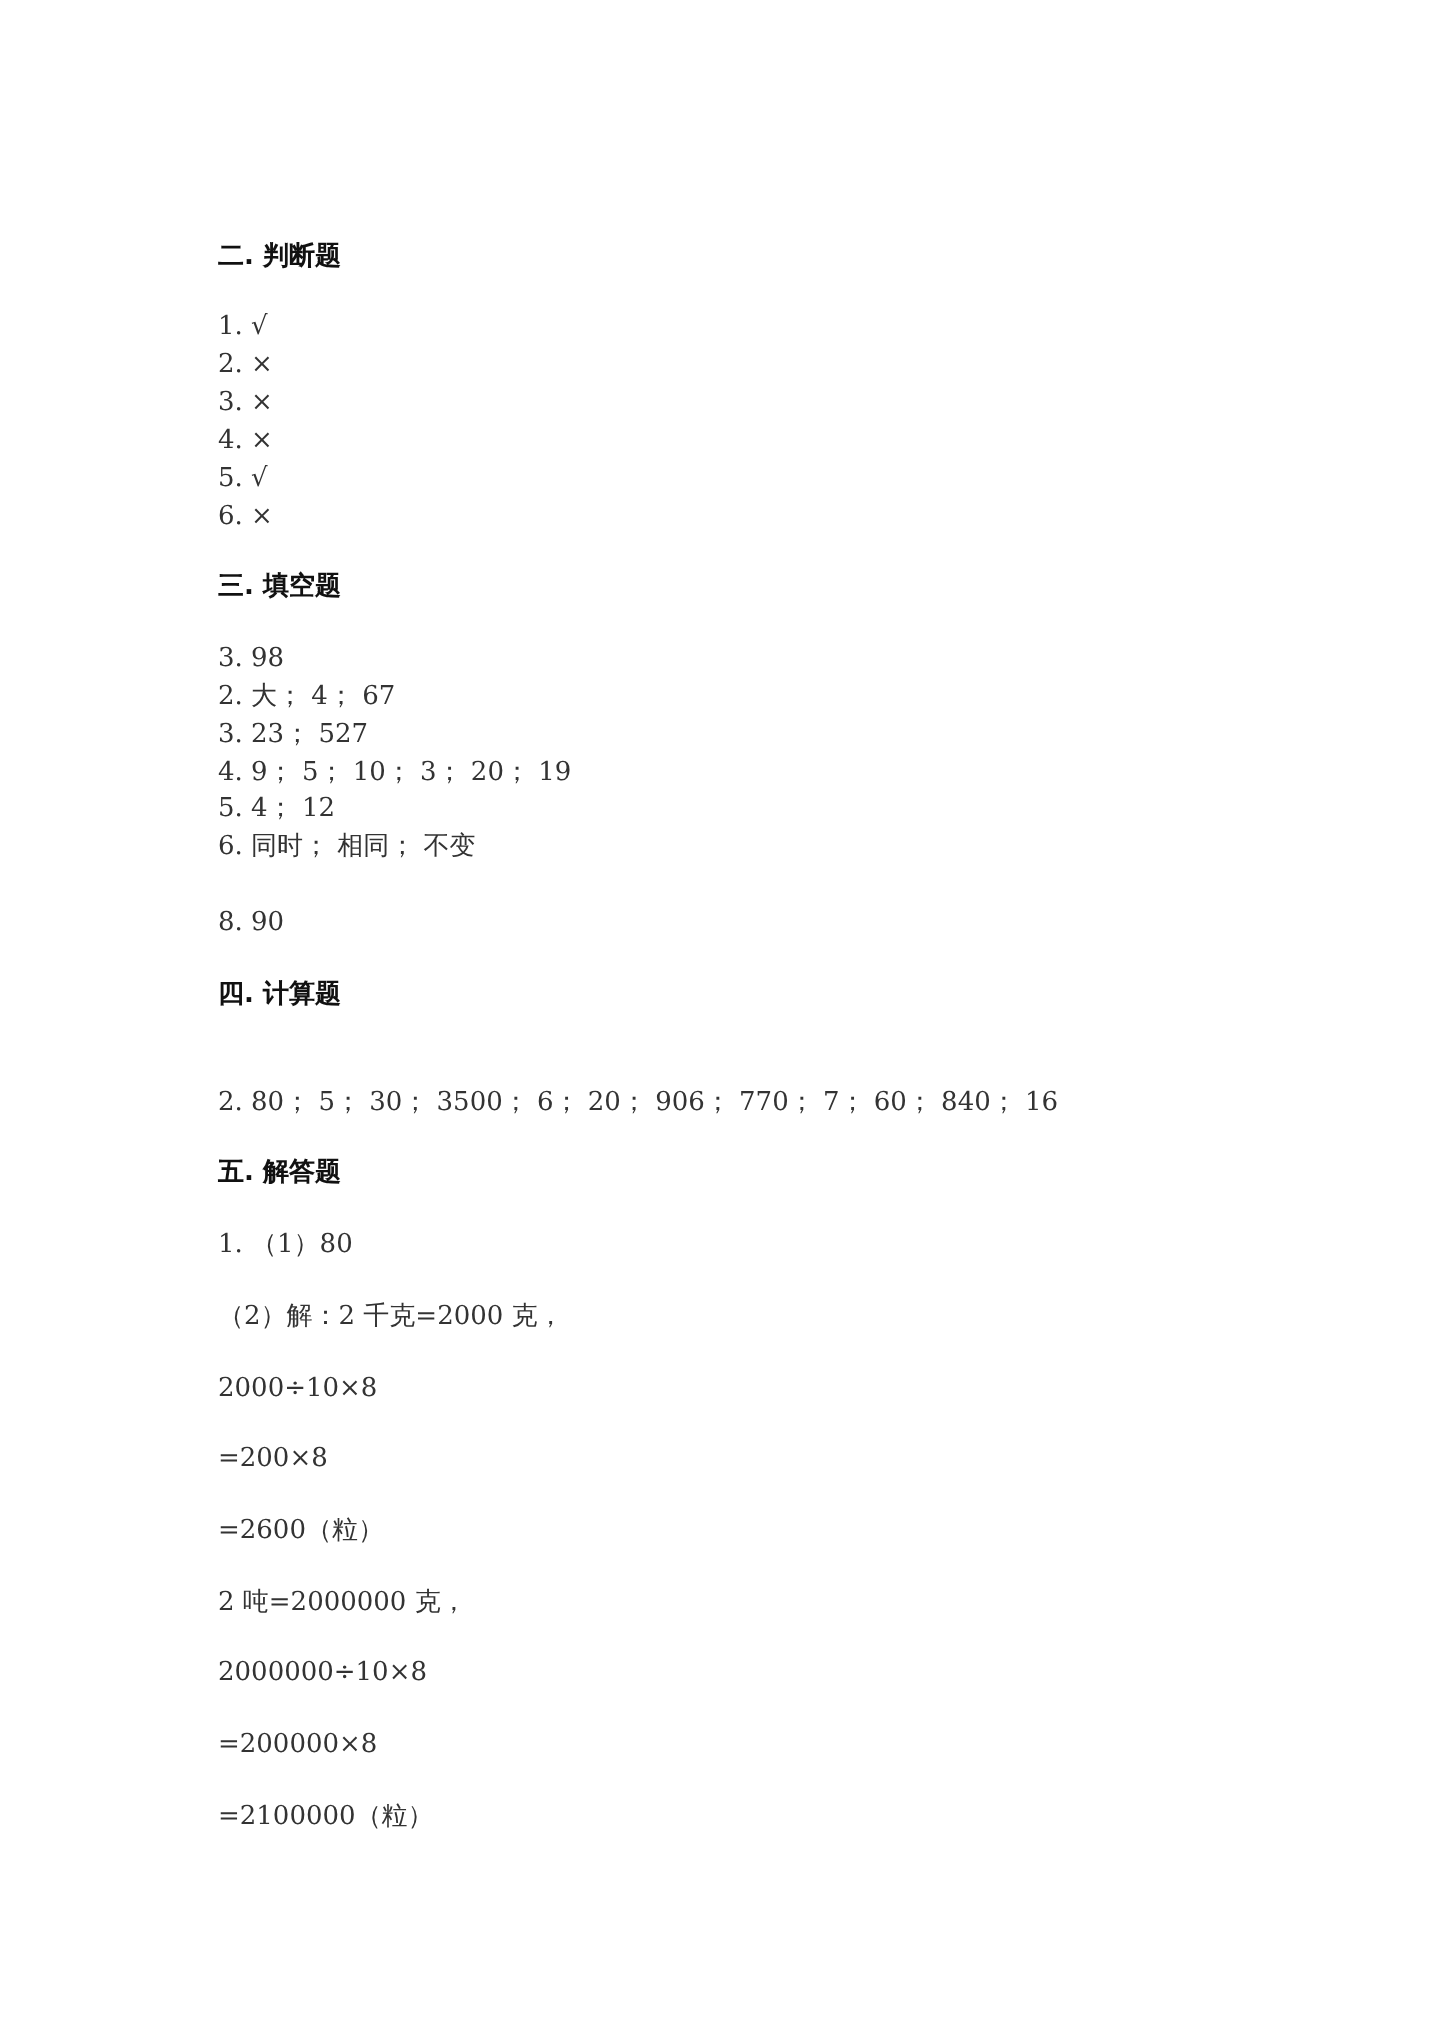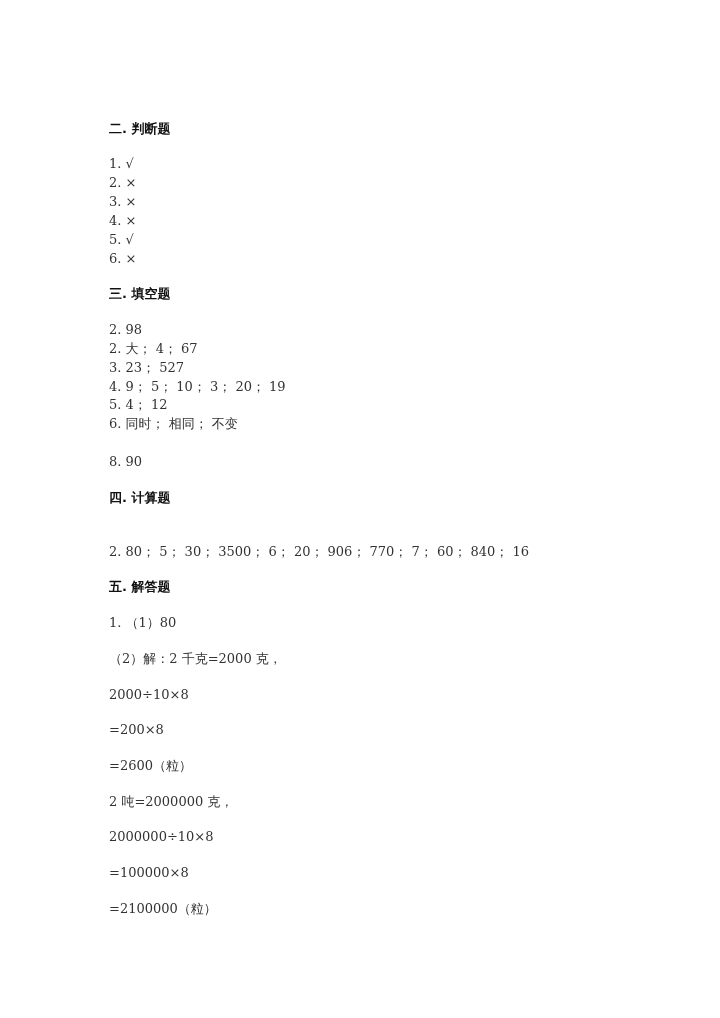--- a/index.html
+++ b/index.html
@@ -16,34 +16,34 @@
 
   <div class="line heading" style="top:89px">二. 判断题</div>
   <div class="line" style="top:124px">1. √</div>
   <div class="line" style="top:143px">2. ×</div>
   <div class="line" style="top:162px">3. ×</div>
   <div class="line" style="top:181px">4. ×</div>
   <div class="line" style="top:200px">5. √</div>
   <div class="line" style="top:219px">6. ×</div>
 
   <div class="line heading" style="top:254px">三. 填空题</div>
-  <div class="line" style="top:290px">2. 98</div>
+  <div class="line" style="top:290px">3. 98</div>
   <div class="line" style="top:309px">2. 大； 4； 67</div>
   <div class="line" style="top:328px">3. 23； 527</div>
   <div class="line" style="top:347px">4. 9； 5； 10； 3； 20； 19</div>
   <div class="line" style="top:365px">5. 4； 12</div>
   <div class="line" style="top:384px">6. 同时； 相同； 不变</div>
   <div class="line" style="top:422px">8. 90</div>
 
   <div class="line heading" style="top:458px">四. 计算题</div>
   <div class="line" style="top:512px">2. 80； 5； 30； 3500； 6； 20； 906； 770； 7； 60； 840； 16</div>
 
   <div class="line heading" style="top:547px">五. 解答题</div>
   <div class="line" style="top:583px">1. （1）80</div>
   <div class="line" style="top:619px">（2）解：2 千克=2000 克，</div>
   <div class="line" style="top:655px">2000÷10×8</div>
   <div class="line" style="top:690px">=200×8</div>
   <div class="line" style="top:726px">=2600（粒）</div>
   <div class="line" style="top:762px">2 吨=2000000 克，</div>
   <div class="line" style="top:797px">2000000÷10×8</div>
-  <div class="line" style="top:833px">=100000×8</div>
+  <div class="line" style="top:833px">=200000×8</div>
   <div class="line" style="top:869px">=2100000（粒）</div>
 </div>
 
 </body></html>

